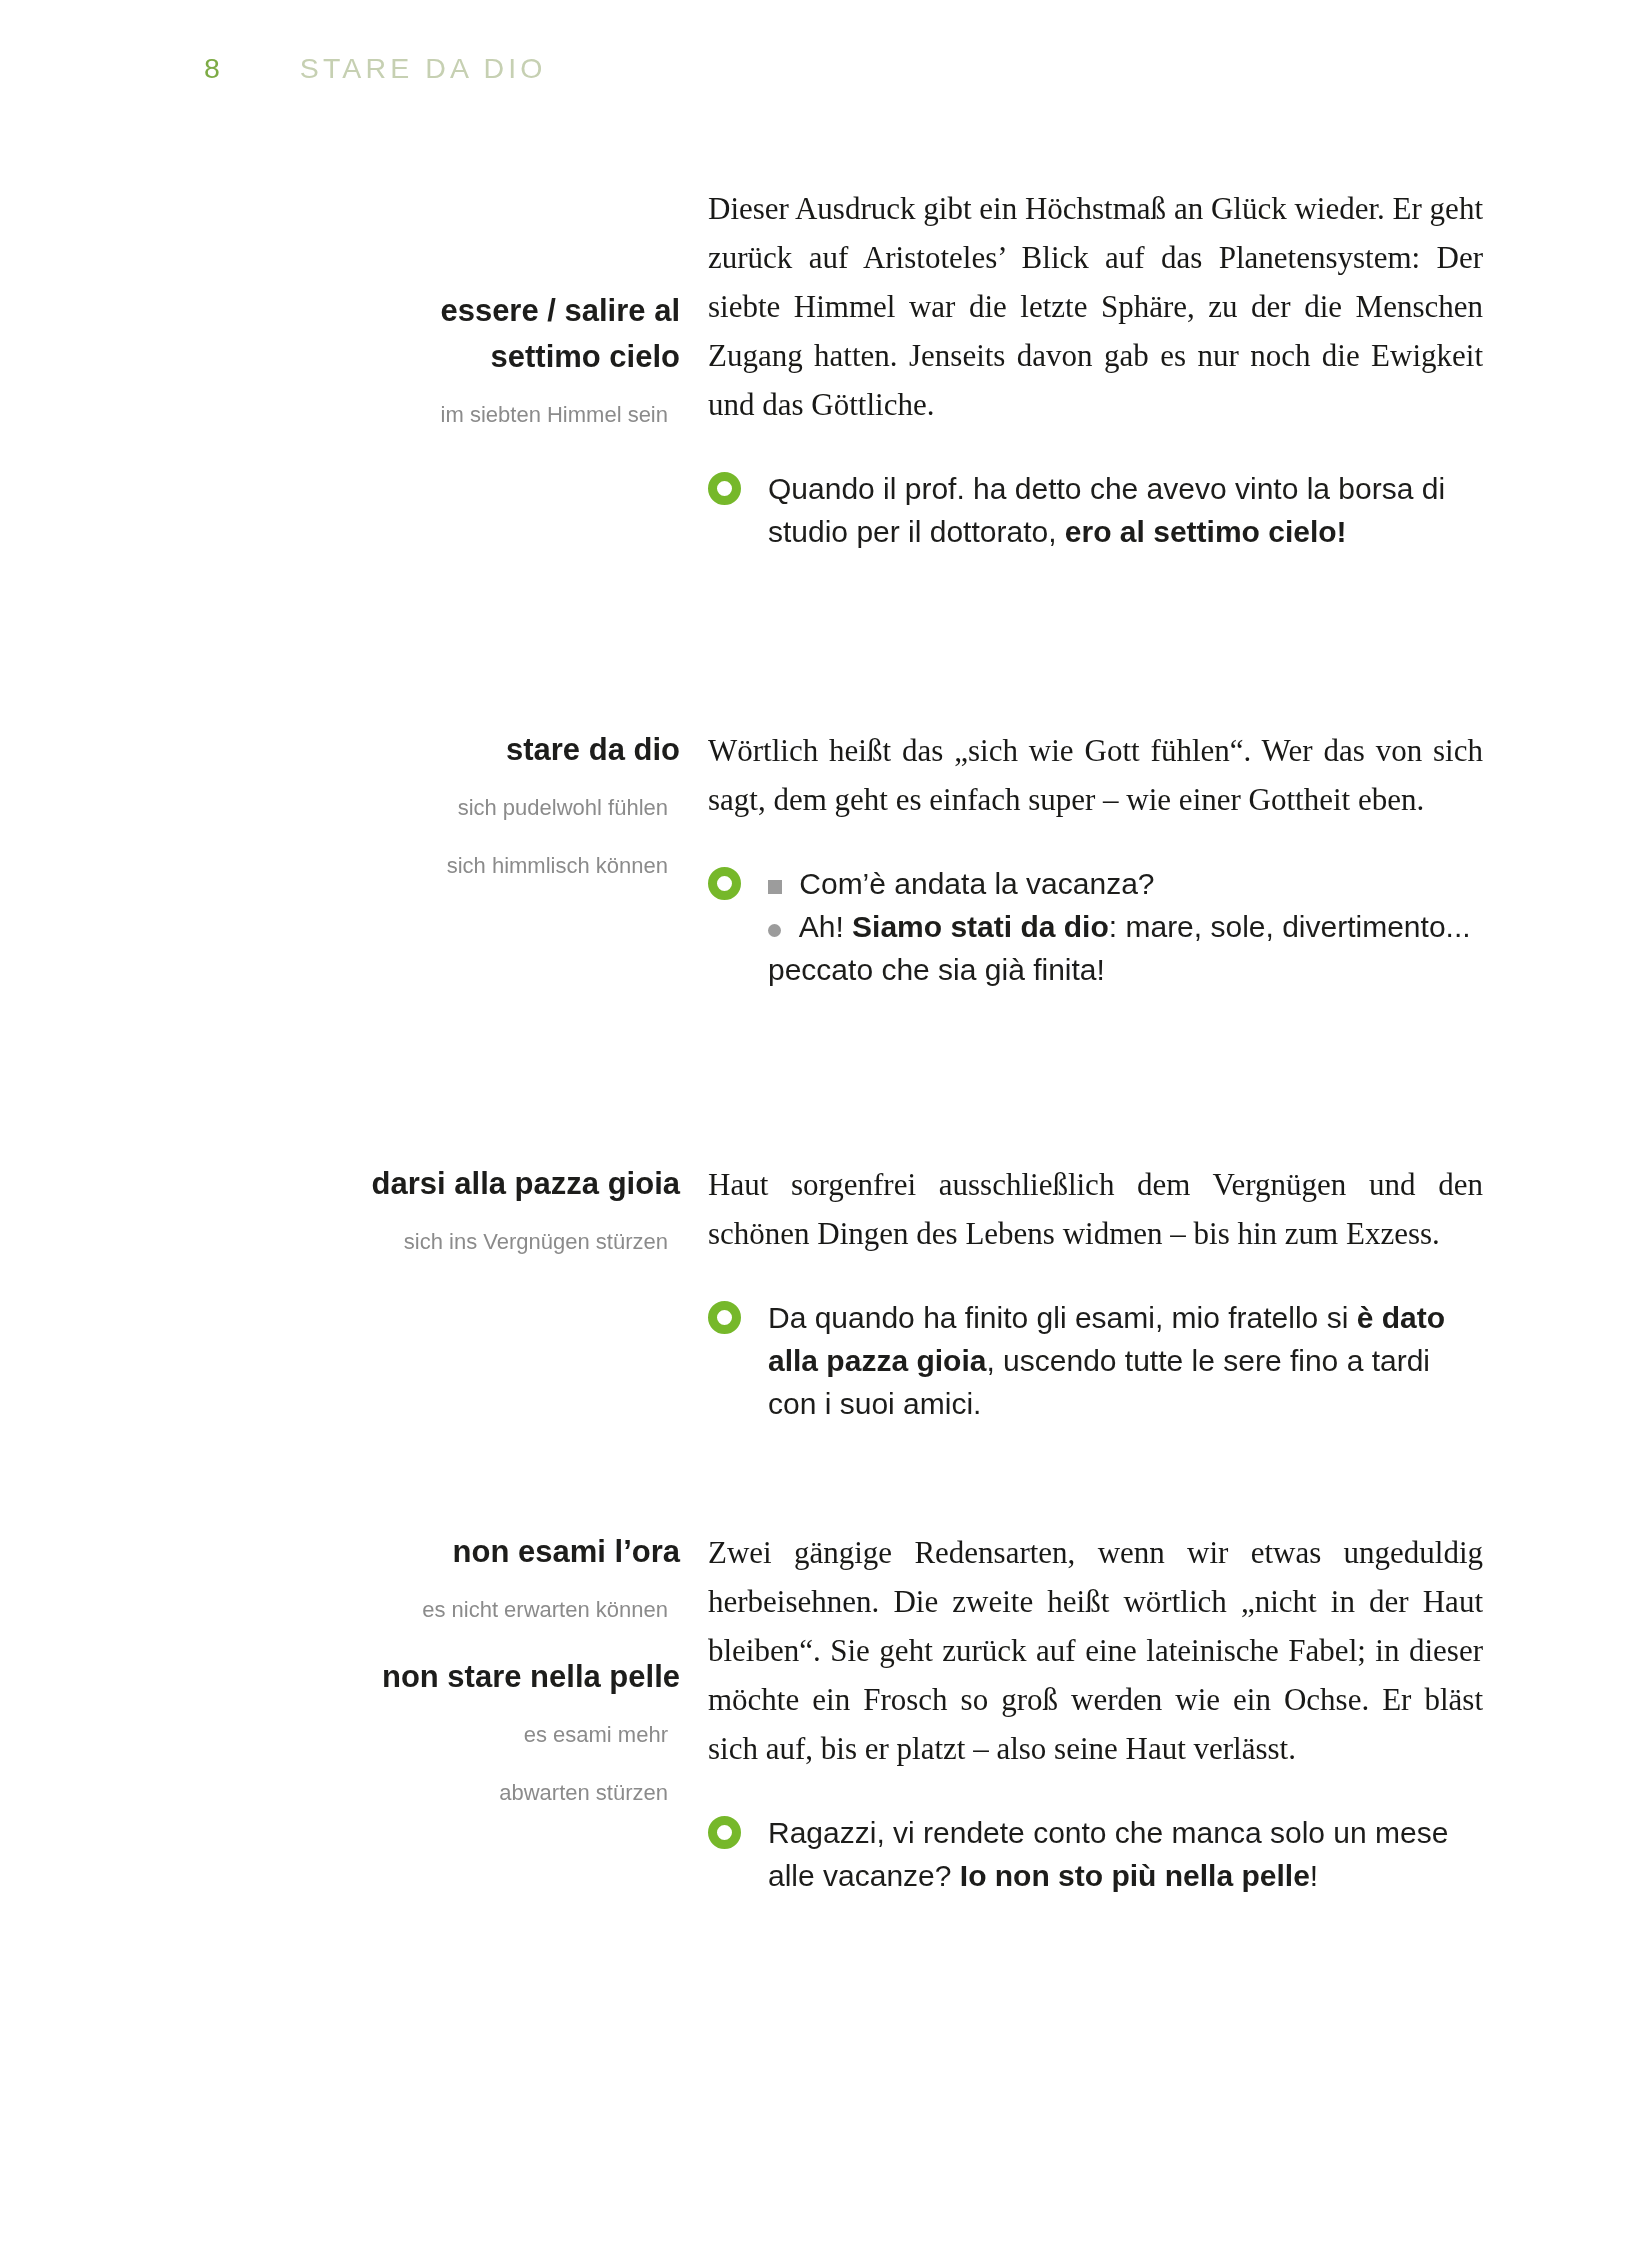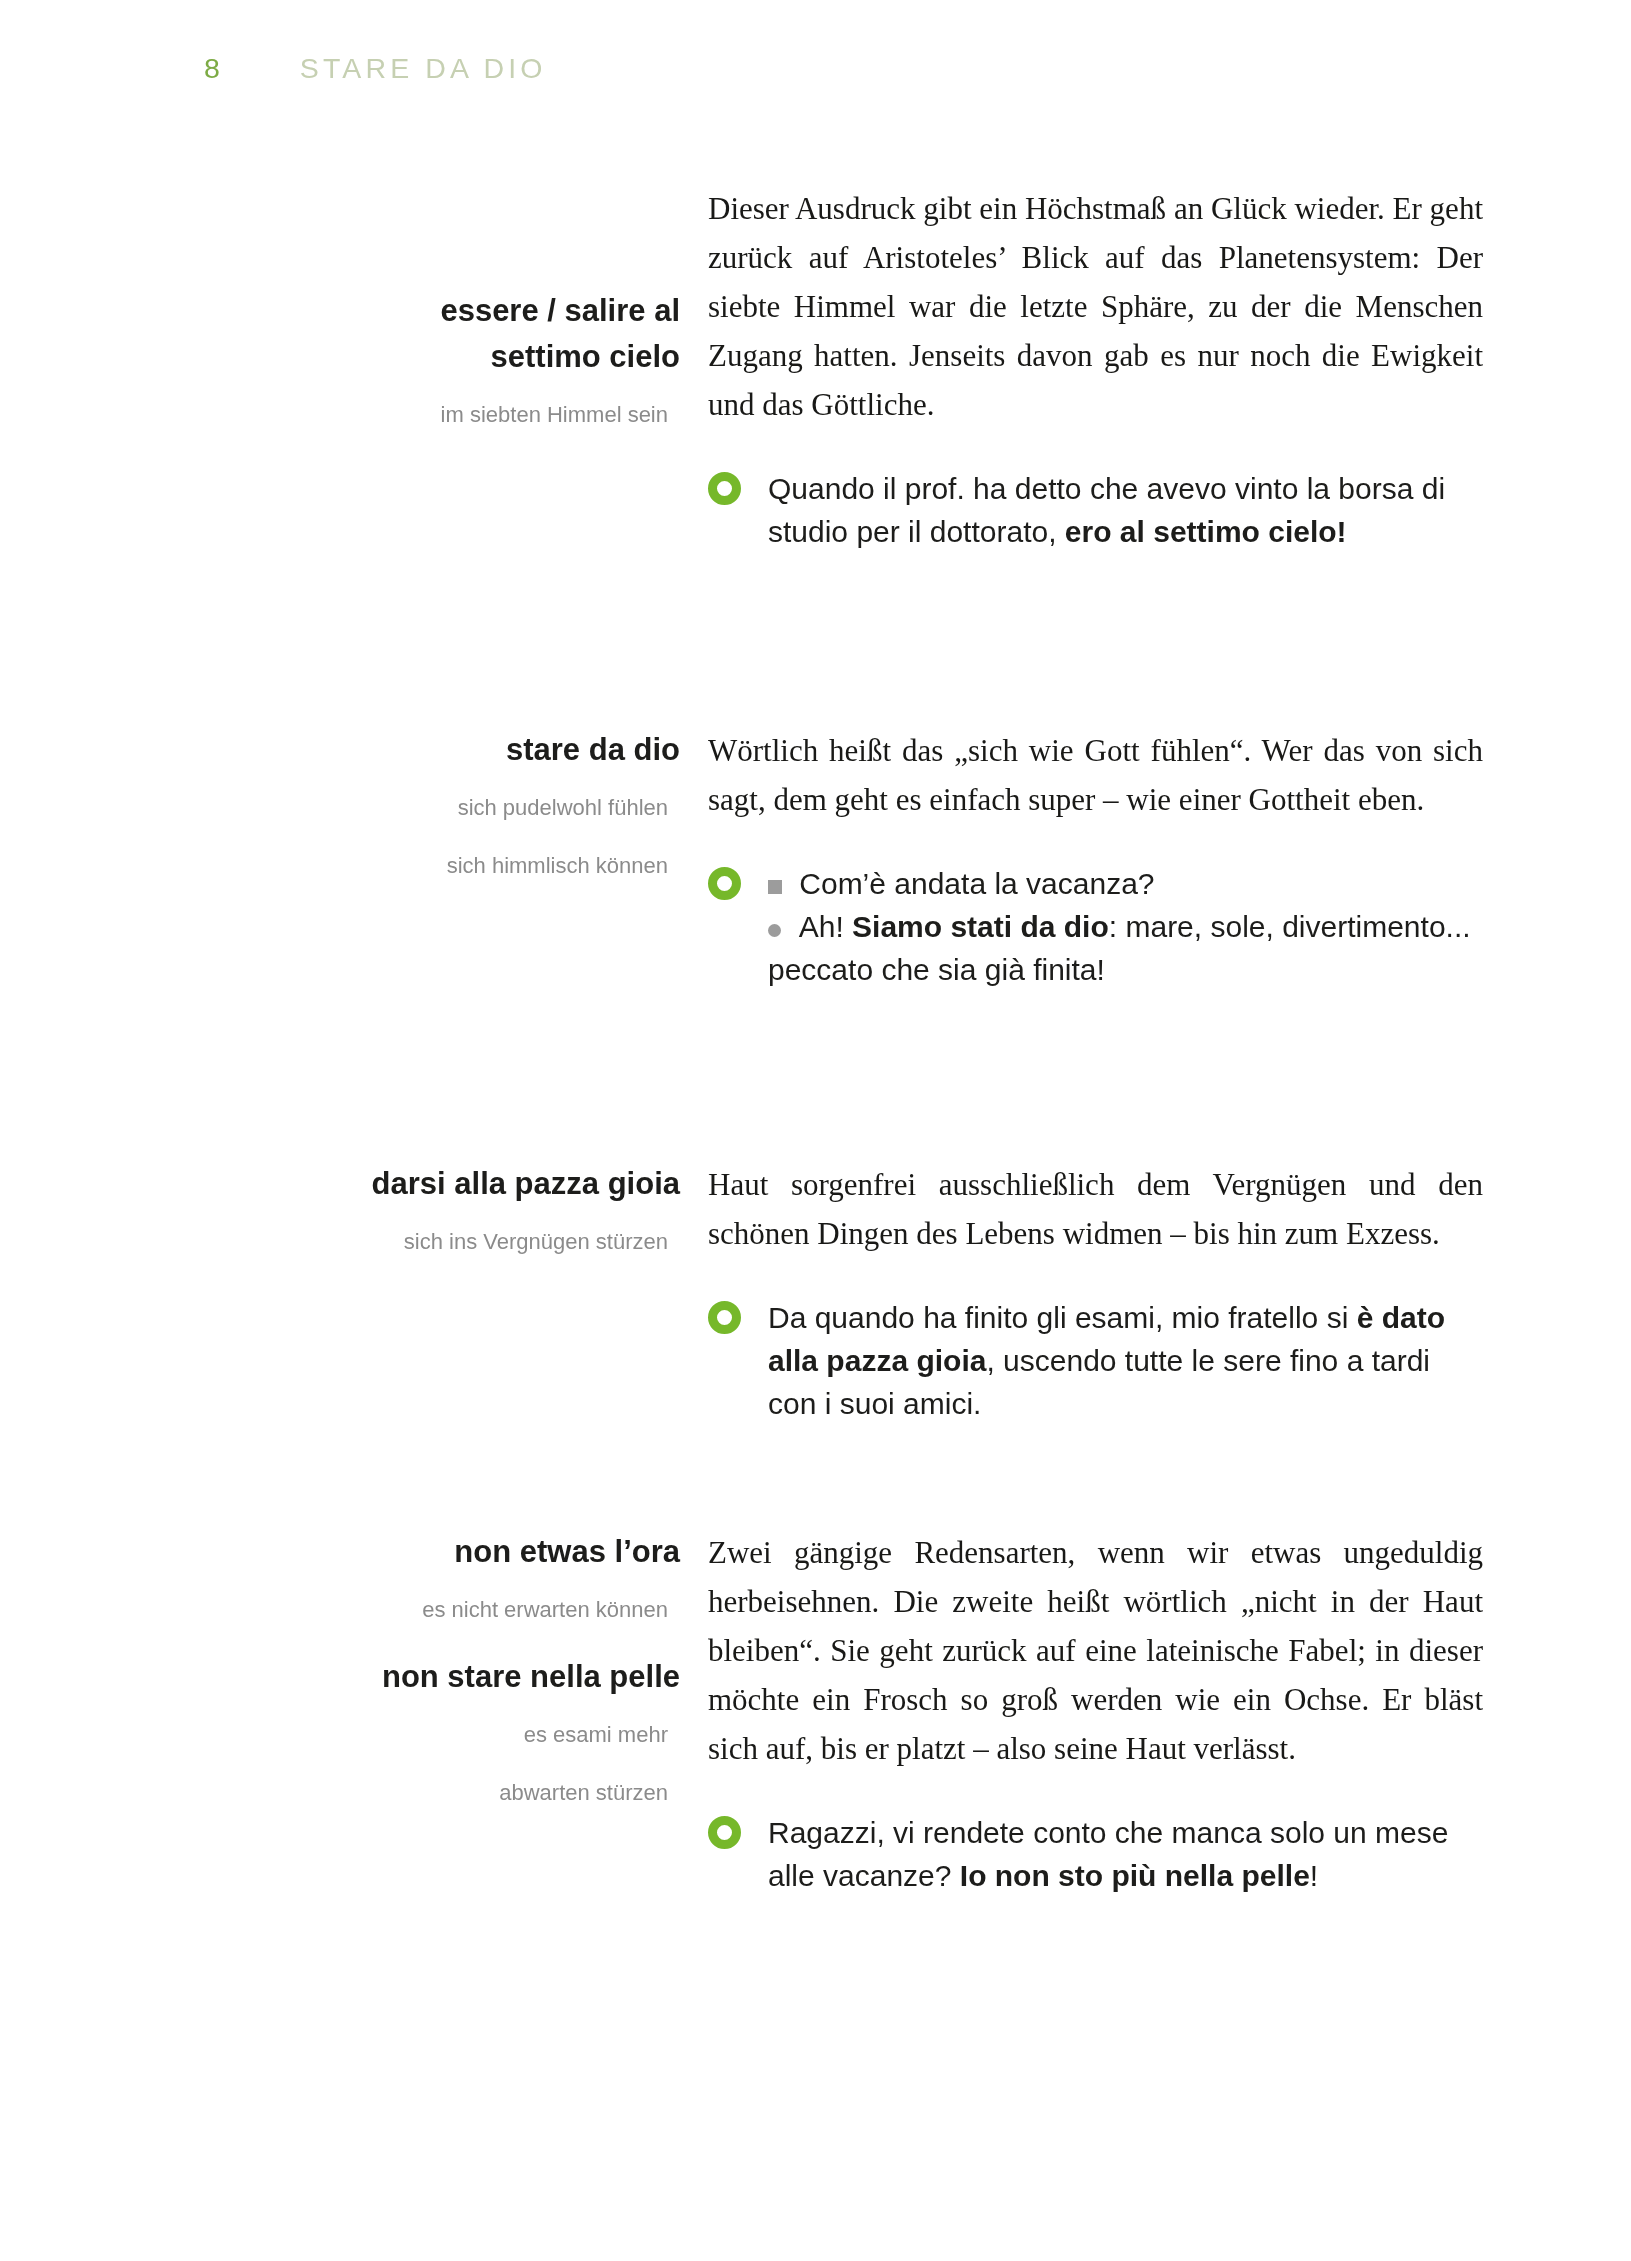--- a/index.html
+++ b/index.html
@@ -85,21 +85,21 @@
         <span class="ring"></span>
         <div class="ex-text">
           <p><span>Da quando ha finito gli esami, mio fratello si </span><strong>è dato alla pazza gioia</strong><span>, uscendo tutte le sere fino a tardi con i suoi amici.</span></p>
         </div>
       </div>
     </div>
   </section>
 
   <section class="entry e4">
     <div class="lef">
-      <p class="hw">non etwas l’ora</p>
+      <p class="hw">non esami l’ora</p>
       <p class="tr">es nicht erwarten können</p>
       <p class="hw gap">non stare nella pelle</p>
       <p class="tr">es esami mehr</p>
       <p class="tr">abwarten stürzen</p>
     </div>
     <div class="rig">
       <p class="expl">Zwei gängige Redensarten, wenn wir etwas ungeduldig herbeisehnen. Die zweite heißt wörtlich „nicht in der Haut bleiben“. Sie geht zurück auf eine lateinische Fabel; in dieser möchte ein Frosch so groß werden wie ein Ochse. Er bläst sich auf, bis er platzt – also seine Haut verlässt.</p>
       <div class="example">
         <span class="ring"></span>
         <div class="ex-text">

